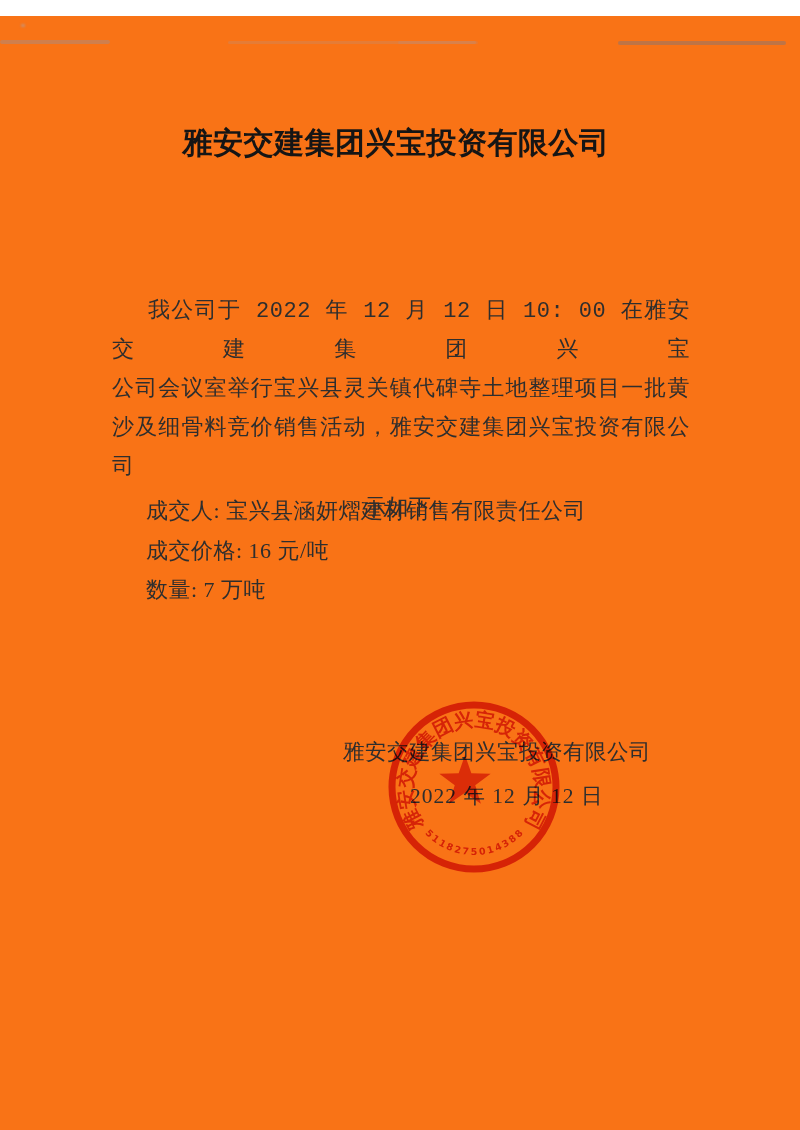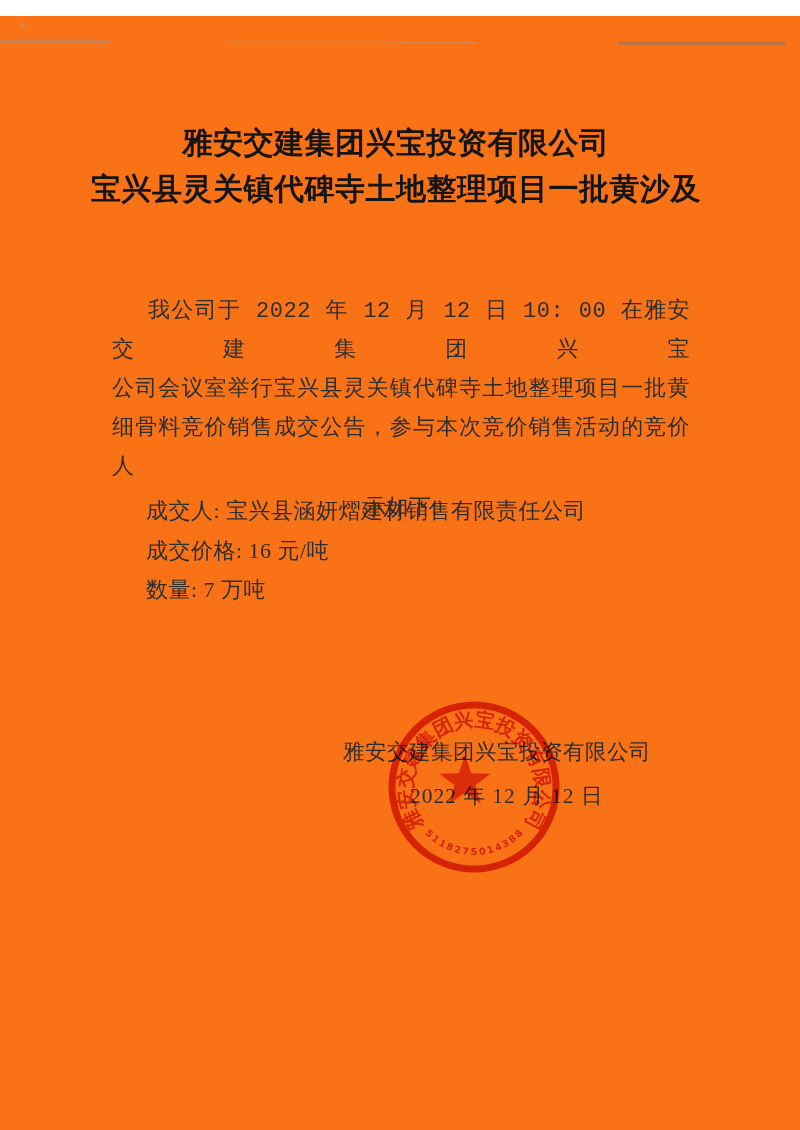--- a/index.html
+++ b/index.html
@@ -72,27 +72,26 @@
 <div class="page">
 
   <div class="scan-dot"></div>
   <div class="scan-streak streak-1"></div>
   <div class="scan-streak streak-2"></div>
   <div class="scan-streak streak-3"></div>
   <div class="scan-streak streak-4"></div>
 
   <div class="title-block">
     <div>雅安交建集团兴宝投资有限公司</div>
-    <div>宝兴县灵关镇代碑寺土地整理项目一批黄沙及</div>
   </div>
 
   <div class="body-block">
     <div class="body-line just indent">我公司于 2022 年 12 月 12 日 10: 00 在雅安交建集团兴宝</div>
     <div class="body-line just">公司会议室举行宝兴县灵关镇代碑寺土地整理项目一批黄</div>
-    <div class="body-line just">细骨料竞价销售成交公告，参与本次竞价销售活动的竞价人</div>
+    <div class="body-line just">沙及细骨料竞价销售活动，雅安交建集团兴宝投资有限公司</div>
     <div class="body-line">示如下:</div>
   </div>
 
   <div class="result-block">
     <div class="result-line">成交人: 宝兴县涵妍熠建材销售有限责任公司</div>
     <div class="result-line">成交价格: 16 元/吨</div>
     <div class="result-line">数量: 7 万吨</div>
   </div>
 
   <div class="sig-company">雅安交建集团兴宝投资有限公司</div>

